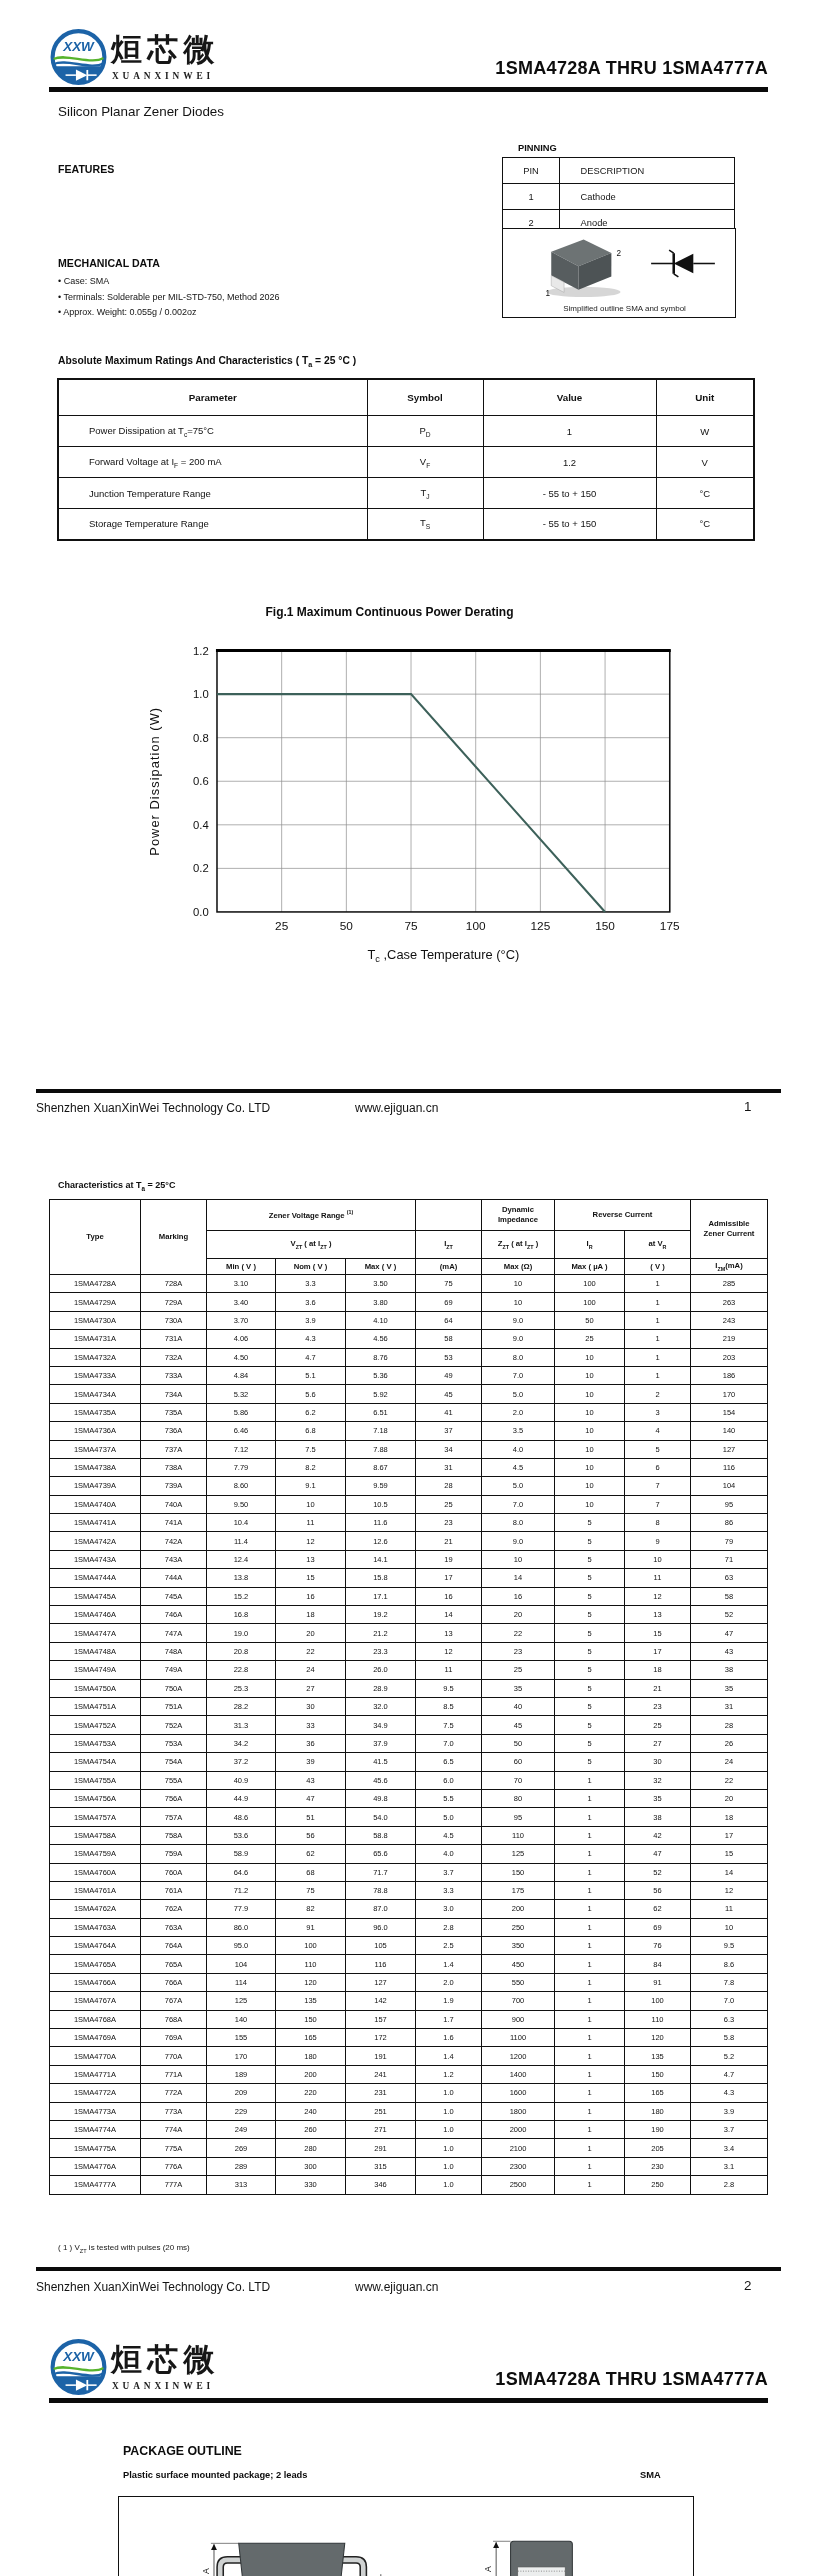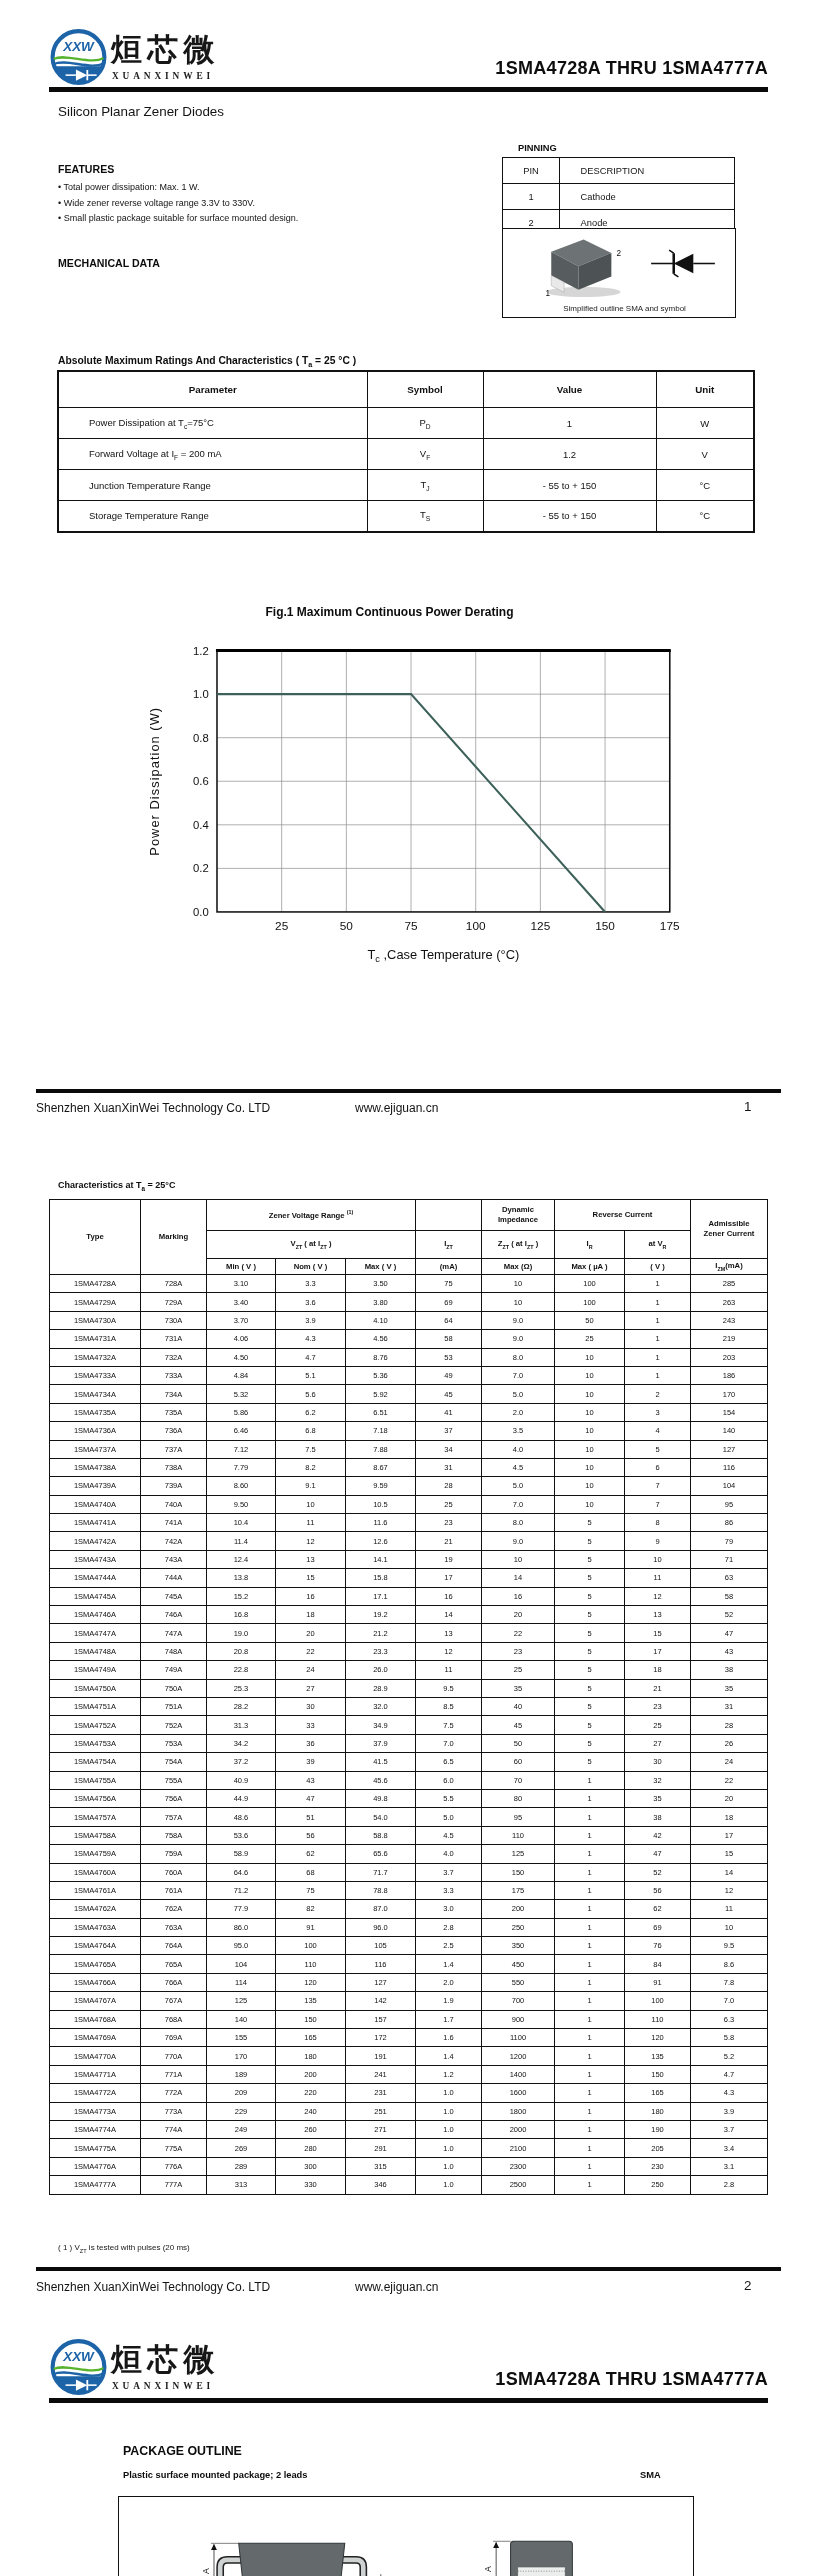--- a/index.html
+++ b/index.html
@@ -79,25 +79,20 @@
     <div class="brand-cn">烜芯微</div>
     <div class="brand-en">XUANXINWEI</div>
   </div>
 
   <div class="doc-title" style="top:58px;">1SMA4728A THRU 1SMA4777A</div>
   <div class="hrule" style="left:49px;top:87px;width:719px;height:4.6px;"></div>
 
   <div class="subtitle" style="left:58px;top:104px;">Silicon Planar Zener Diodes</div>
 
   <div class="sec-h" style="left:58px;top:163px;font-size:10.6px;">FEATURES</div>
-  <div class="blist" style="left:58px;top:180px;" id="features-list">
-      <div>Total power dissipation: Max. 1 W.</div>
-      <div>Wide zener reverse voltage range 3.3V to 330V.</div>
-      <div>Small plastic package suitable for surface mounted design.</div>
-    </div>
 
   <div class="sec-h" style="left:518px;top:143px;font-size:9.3px;">PINNING</div>
   <table class="pintab" style="position:absolute;left:502px;top:157px;">
     <colgroup>
         <col style="width:57px">
         <col style="width:175px">
       </colgroup>
     <tbody>
         <tr>
       <th class="c">PIN</th>
@@ -129,23 +124,28 @@
       <polygon points="52,32 90,13 90,51" fill="#111"></polygon>
       <line x1="52" y1="12" x2="52" y2="52" stroke="#111" stroke-width="5"></line>
       <line x1="52" y1="12" x2="43" y2="6" stroke="#111" stroke-width="3"></line>
       <line x1="52" y1="52" x2="61" y2="58" stroke="#111" stroke-width="3"></line>
       <line x1="90" y1="32" x2="132" y2="32" stroke="#111" stroke-width="3"></line>
     </svg>
     <div class="figcap">Simplified outline SMA and symbol</div>
   </div>
 
   <div class="sec-h" style="left:58px;top:257px;font-size:10.6px;">MECHANICAL DATA</div>
+  <div class="blist" style="left:58px;top:274px;" id="mech-list">
+      <div>Case: SMA</div>
+      <div>Terminals: Solderable per MIL-STD-750, Method 2026</div>
+      <div>Approx. Weight: 0.055g / 0.002oz</div>
+    </div>
 
   <div class="sec-h" style="left:58px;top:355px;font-size:10.3px;">Absolute Maximum Ratings And Characteristics  ( T<sub>a</sub> = 25 °C )</div>
-  <table class="abstab" style="position:absolute;left:57px;top:370px;">
+  <table class="abstab" style="position:absolute;left:57px;top:378px;">
     <colgroup>
         <col style="width:309px">
         <col style="width:116px">
         <col style="width:173px">
         <col style="width:98px">
       </colgroup>
     <thead>
       <tr>
         <th>Parameter</th>
         <th>Symbol</th>

